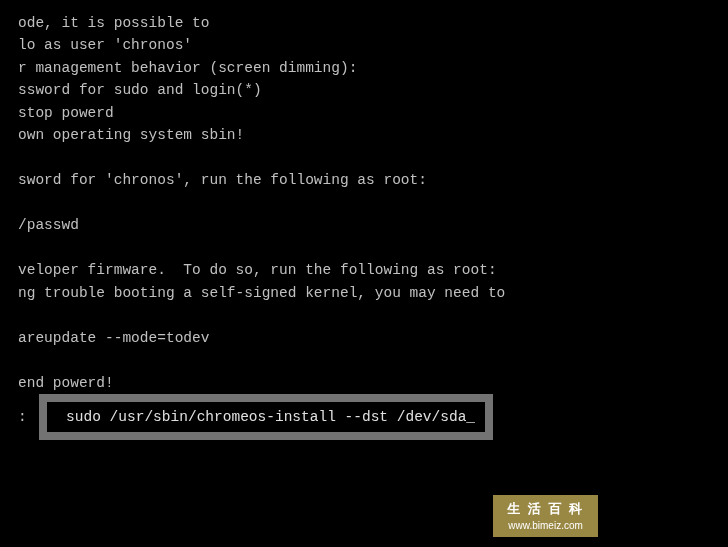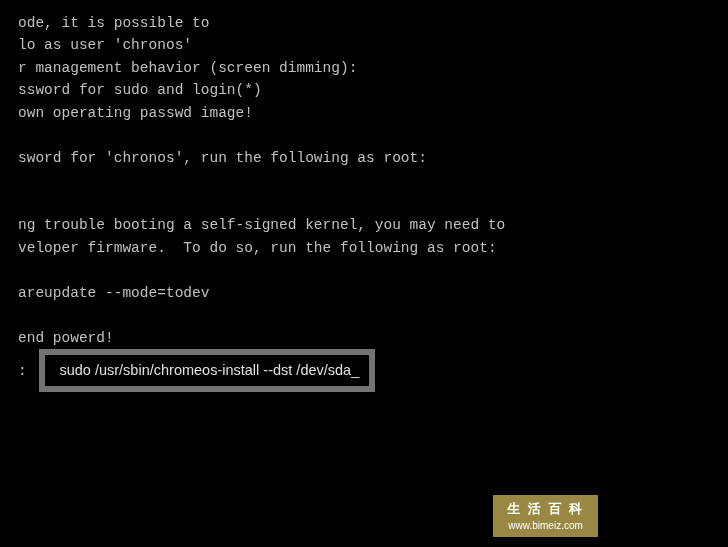--- a/index.html
+++ b/index.html
@@ -30,24 +30,24 @@
 
     .terminal-line {
       display: block;
       white-space: pre;
       color: #c0c0c0;
     }
 
     .command-box {
       display: inline-block;
       background: #000;
-      border: 6px solid #737373;
+      border: 8px solid #737373;
       padding: 4px 10px;
       color: #e0e0e0;
-      font-family: Liberation Sans, sans-serif;
+      font-family: Liberation Mono, monospace;
       font-size: 14.5px;
       white-space: pre;
     }
 
     .prompt {
       color: #c0c0c0;
       margin-right: 4px;
       white-space: pre;
     }
 
@@ -81,27 +81,29 @@
   </style>
 </head>
 <body>
 
 <div class="terminal">
 
   <span class="terminal-line">ode, it is possible to</span>
   <span class="terminal-line">lo as user 'chronos'</span>
   <span class="terminal-line">r management behavior (screen dimming):</span>
   <span class="terminal-line">ssword for sudo and login(*)</span>
-  <span class="terminal-line">own operating passwd image!</span>
+  <span class="terminal-line">stop powerd</span>
+  <span class="terminal-line">own operating system sbin!</span>
   <span class="empty-line"></span>
   <span class="terminal-line">sword for 'chronos', run the following as root:</span>
   <span class="empty-line"></span>
+  <span class="terminal-line">/passwd</span>
   <span class="empty-line"></span>
+  <span class="terminal-line">veloper firmware.  To do so, run the following as root:</span>
   <span class="terminal-line">ng trouble booting a self-signed kernel, you may need to</span>
-  <span class="terminal-line">veloper firmware.  To do so, run the following as root:</span>
   <span class="empty-line"></span>
   <span class="terminal-line">areupdate --mode=todev</span>
   <span class="empty-line"></span>
   <span class="terminal-line">end powerd!</span>
   <div class="command-line">
     <span class="prompt">:</span>
     <span class="command-box"> sudo /usr/sbin/chromeos-install --dst /dev/sda_</span>
   </div>
 
   <div class="watermark">

